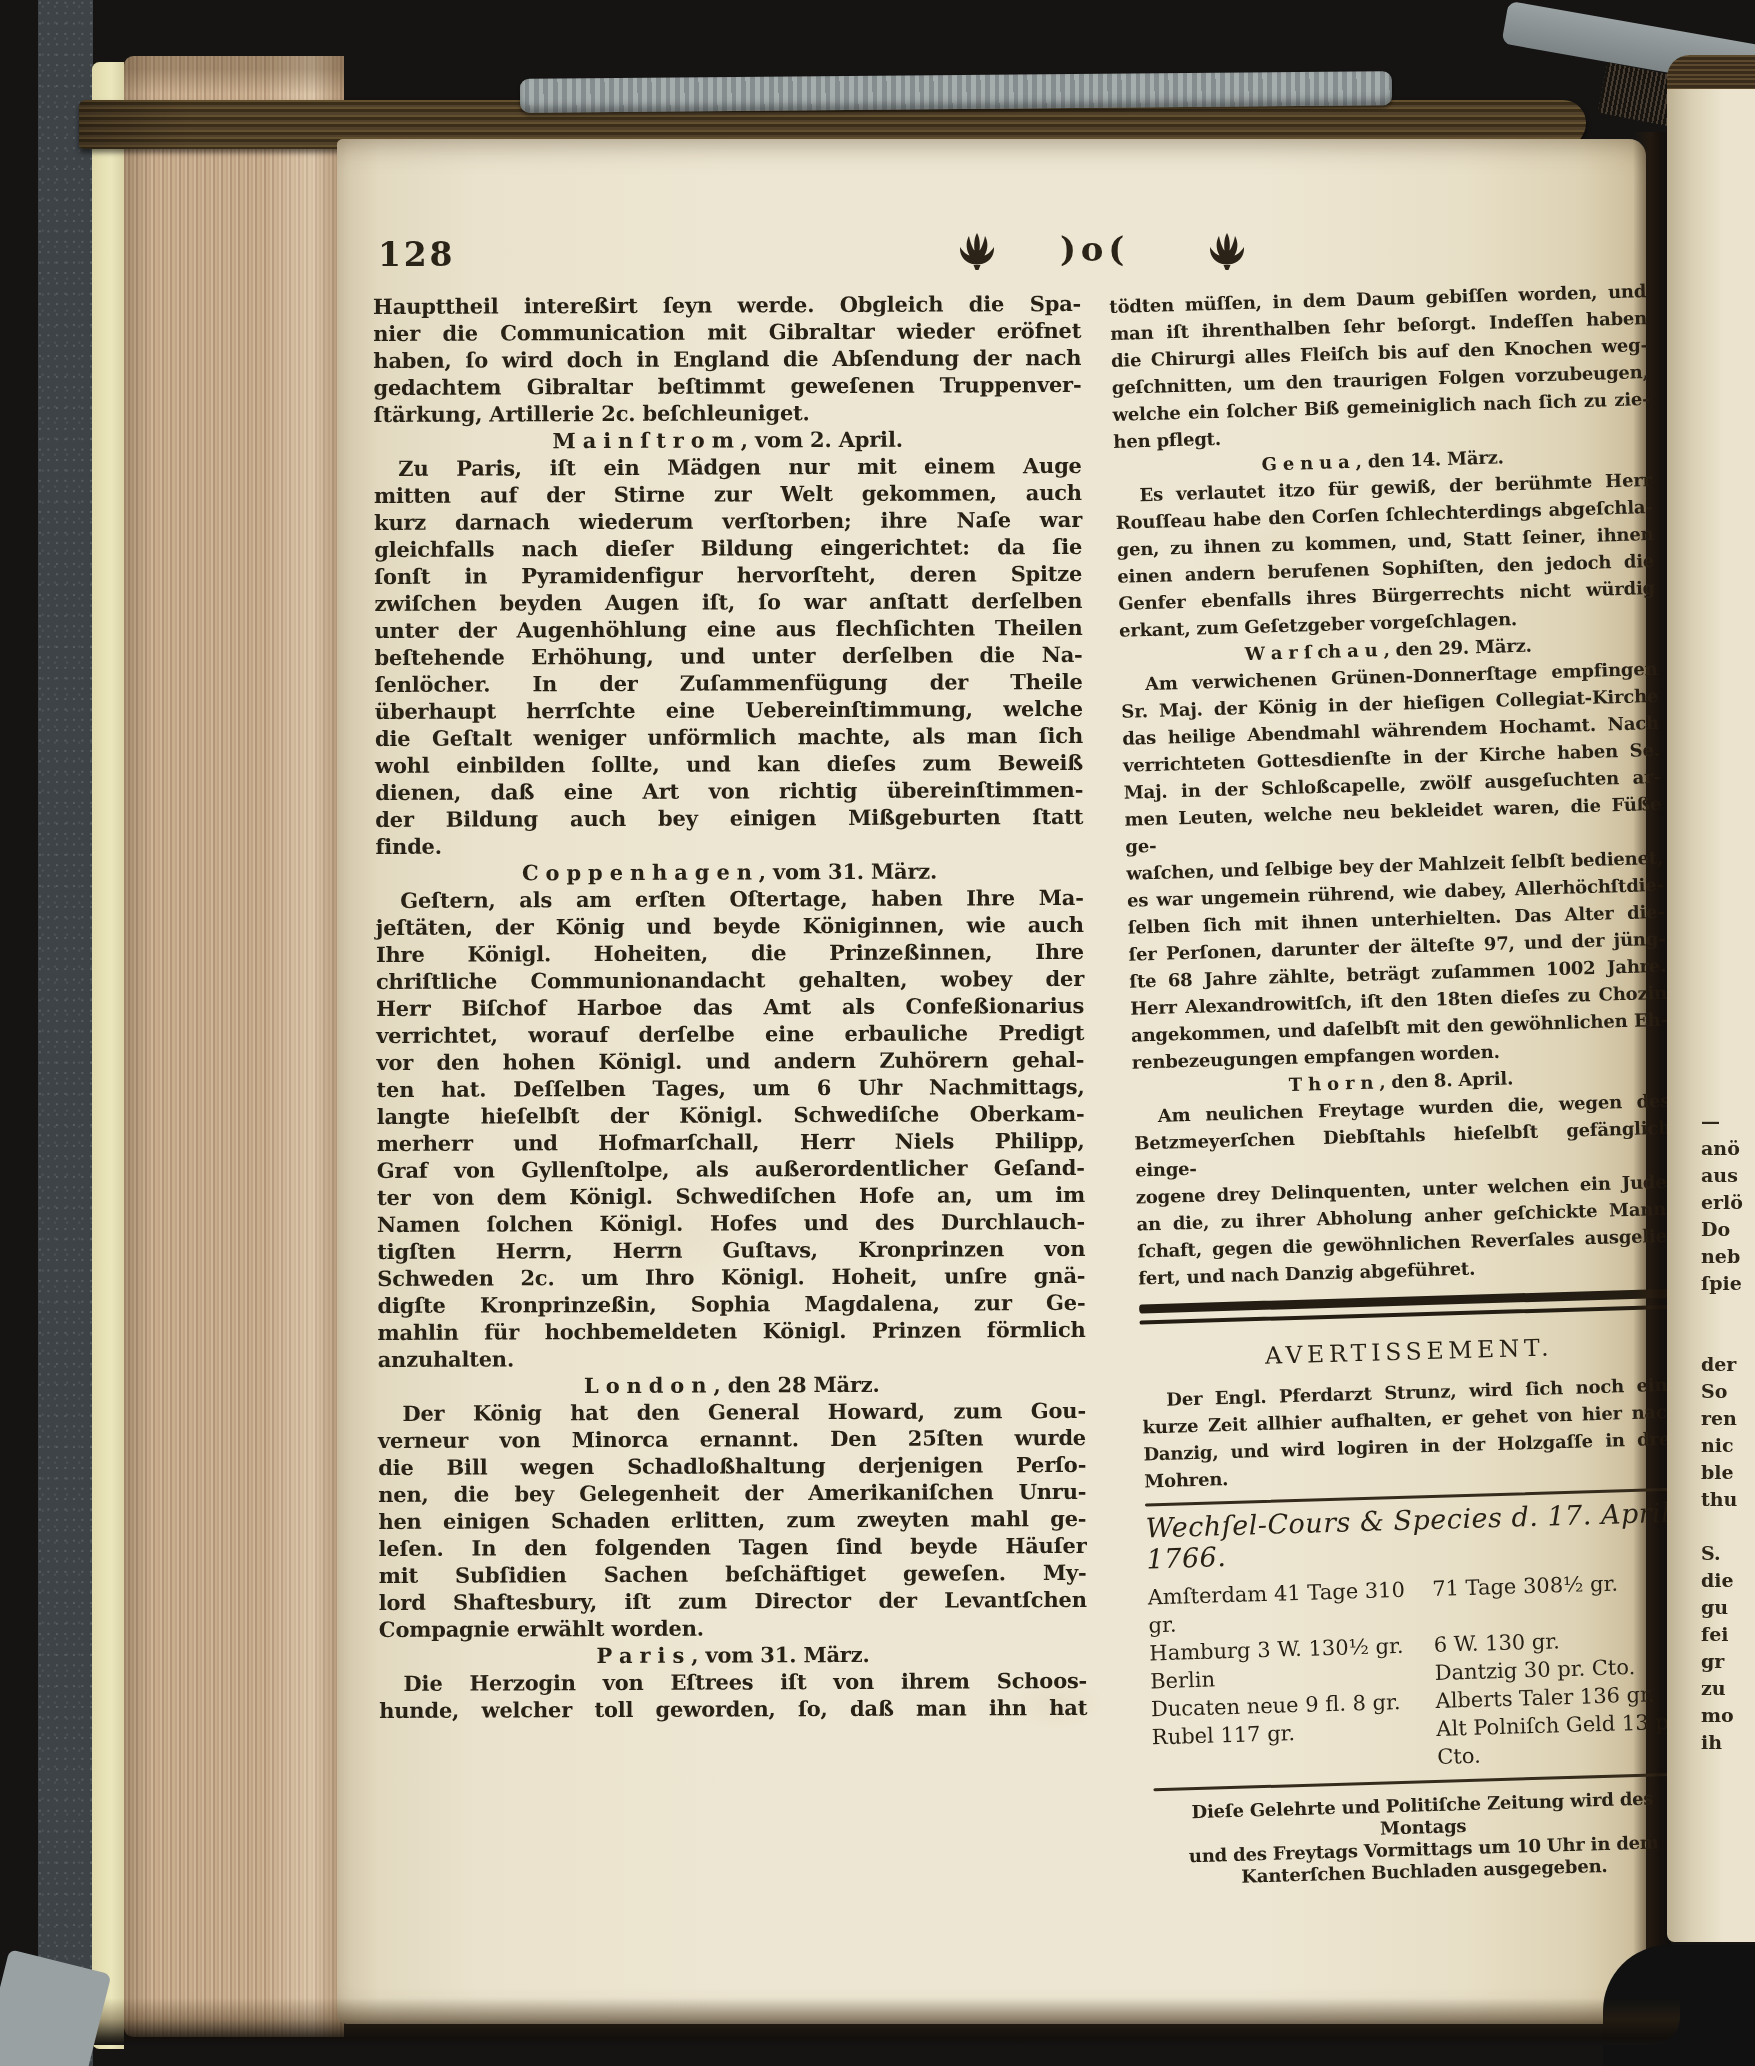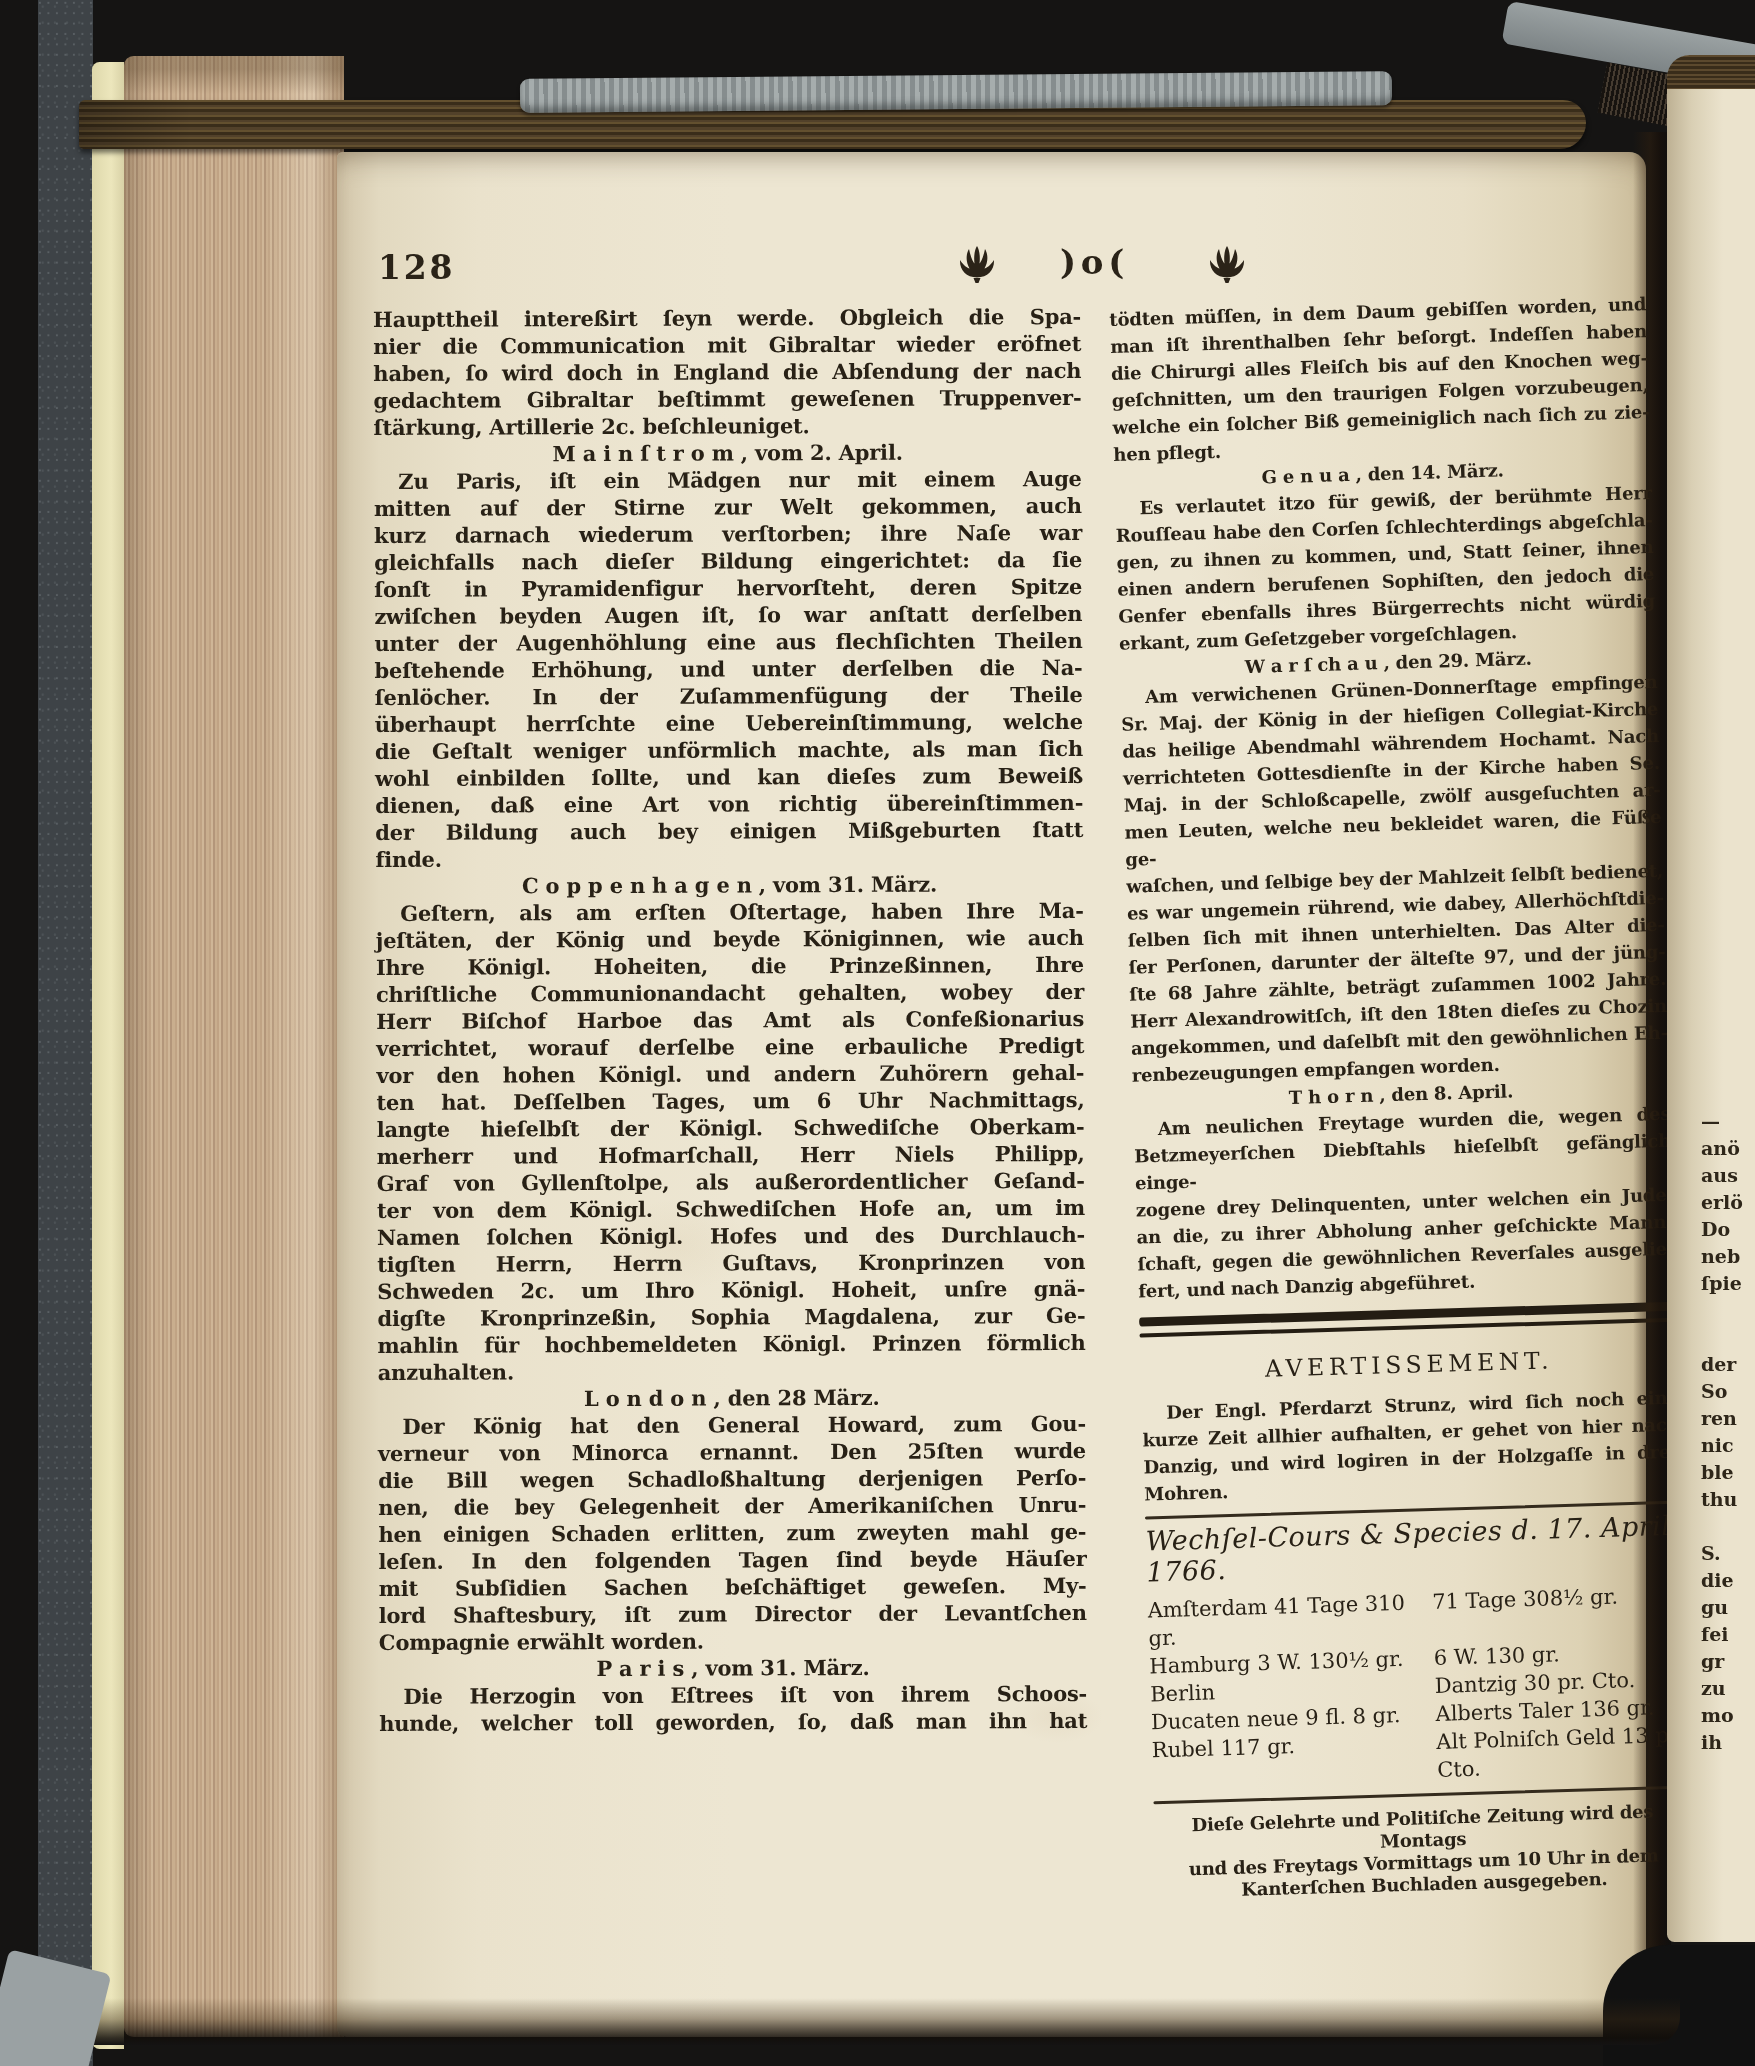--- a/index.html
+++ b/index.html
@@ -43,21 +43,21 @@
   .corner-grey{position:absolute;left:-7.5px;top:1960px;width:105px;height:124px;background:#9aa1a3;
     transform:rotate(14deg);border-radius:7.5px;}
 
   
   .main-page{position:absolute;left:337px;top:139px;width:1309px;height:1885px;border-radius:5.6px 17px 32px 9.4px;
     background:
       radial-gradient(132px 85px at 72% 22%, rgba(185,155,105,.10), transparent 70%),
       radial-gradient(104px 66px at 26% 58%, rgba(180,150,100,.08), transparent 70%),
       radial-gradient(66px 38px at 55% 83%, rgba(170,140,95,.09), transparent 70%),
       linear-gradient(90deg,#d2c5a9 0,#e2d9c0 42px,#eae2cc 141px,#ede6d2 395px,#ede6d2 70%,#e8dfc7 86%,#ddd2b4 95%,#c9ba98 100%);
-    box-shadow:inset 0 19px 28px -17px rgba(80,60,35,.5), inset 0 -24.5px 28px -19px rgba(80,60,35,.45);margin-top:13px;}
+    box-shadow:inset 0 19px 28px -17px rgba(80,60,35,.5), inset 0 -24.5px 28px -19px rgba(80,60,35,.45);}
 
   .page-header{position:absolute;left:0;top:90px;width:100%;height:66px;color:#2a2318;}
   .page-number{position:absolute;left:41px;top:5.6px;font-size:33px;font-weight:bold;letter-spacing:2.8px;}
   .shell{position:absolute;top:1.9px;width:44px;height:41px;}
   .shell.s1{left:618px;}
   .shell.s2{left:868px;}
   .center-mark{position:absolute;left:723px;top:0;font-size:34px;letter-spacing:4.7px;font-weight:bold;}
 
   .col{position:absolute;top:154px;color:#282116;}
   .col-left{left:36px;width:708px;transform:rotate(-.25deg);transform-origin:0 0;}

